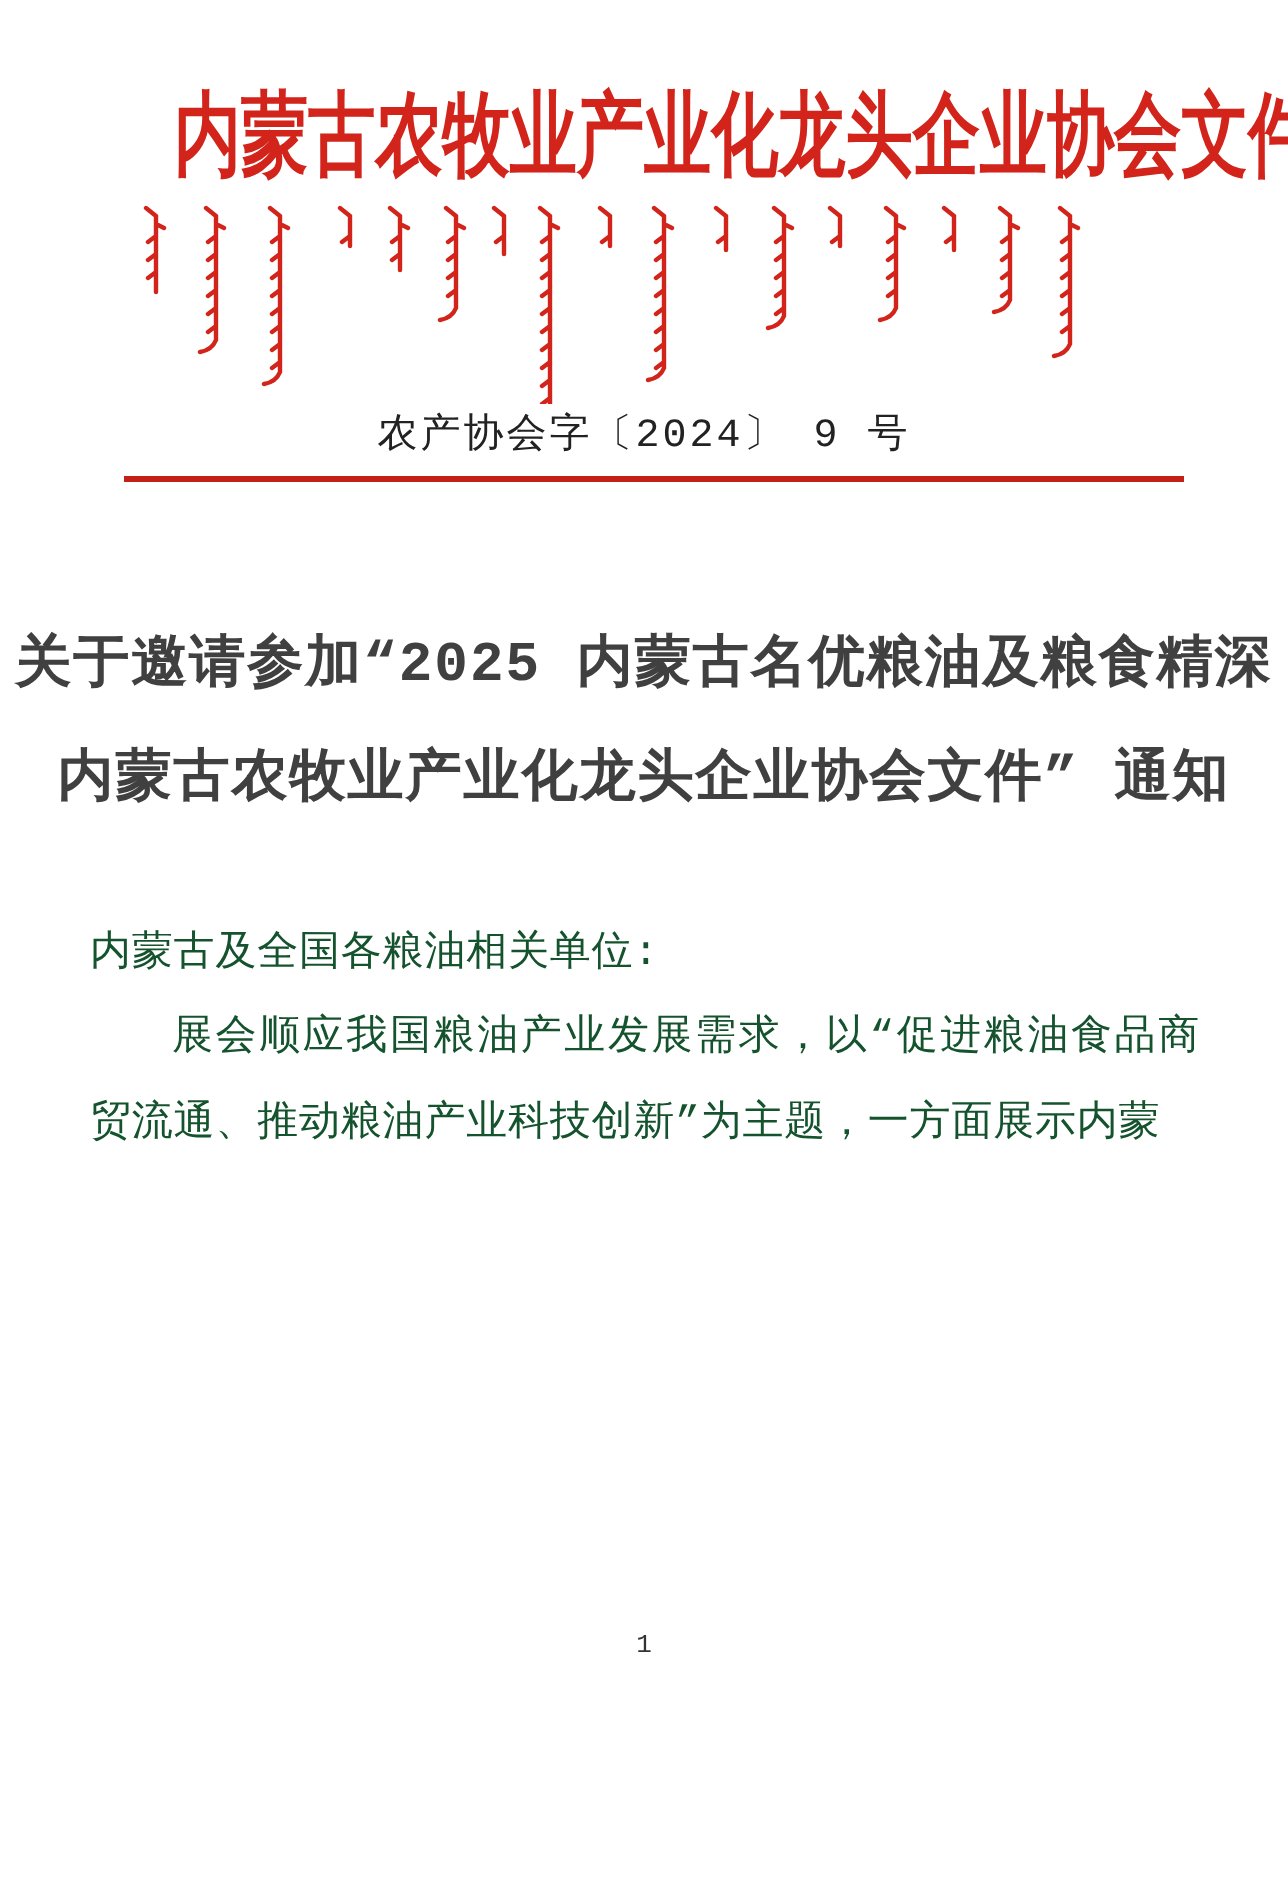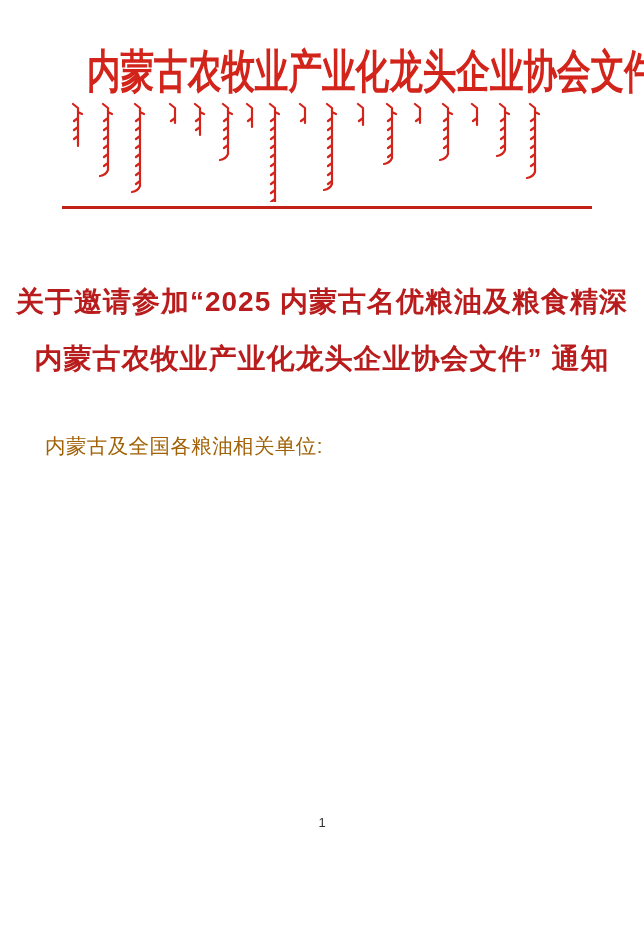--- a/index.html
+++ b/index.html
@@ -1,21 +1,21 @@
 <!DOCTYPE html>
 <html><head>
 <meta charset="utf-8">
 <style>
   html,body{margin:0;padding:0;background:#ffffff;}
   .page{
     position:relative;
     width:644px;height:852px;
     background:#ffffff;
     overflow:hidden;
-    font-family:Liberation Sans, sans-serif;
+    font-family:Liberation Mono, monospace;
     color:#161616;
   }
   .red-header{
     margin-top:42px;
     font-size:46px;
     line-height:58px;
     font-weight:bold;
     color:#d2241a;
     text-align:center;
     white-space:nowrap;
@@ -41,31 +41,31 @@
     width:530px;height:3px;
     background:#c32017;
   }
   .title{
     margin:64px 0 0 0;
     font-size:28px;
     font-weight:bold;
     line-height:57px;
     letter-spacing:1px;
     text-align:center;
-    color:#b91c1c;
+    color:#404040;
   }
   .title .tline{display:block;white-space:nowrap;}
   .body{
     margin:38px 44px 0 45px;
     font-size:20.5px;
     line-height:42.4px;
     letter-spacing:0.4px;
     text-align:justify;
     text-justify:inter-character;
-    color:#a16207;
+    color:#14532d;
   }
   .body p{margin:0;padding:0;}
   .para{text-indent:2em;}
   .page-number{
     position:absolute;
     bottom:22px;left:0;right:0;
     text-align:center;
     font-size:13px;
     color:#333333;
   }
@@ -74,27 +74,29 @@
 <body>
 
 <div class="page">
 
   <div class="red-header">内蒙古农牧业产业化龙头企业协会文件</div>
 
   <svg class="mongolian" viewBox="0 0 644 100" xmlns="http://www.w3.org/2000/svg">
     <path id="mongol-path" fill="none" stroke="#d2241a" stroke-width="2.2" stroke-linecap="round" d="M78,6 l-5,-4 M78,6 v38 M78,16 l-4,3 M78,25 l-4,3 M78,34 l-4,3 M78,10 l4,2M108,6 l-5,-4 M108,6 v62 M108,16 l-4,3 M108,25 l-4,3 M108,34 l-4,3 M108,43 l-4,3 M108,52 l-4,3 M108,61 l-4,3 M108,10 l4,2 M108,68 q-2,5 -8,6M140,6 l-5,-4 M140,6 v78 M140,16 l-4,3 M140,25 l-4,3 M140,34 l-4,3 M140,43 l-4,3 M140,52 l-4,3 M140,61 l-4,3 M140,70 l-4,3 M140,79 l-4,3 M140,10 l4,2 M140,84 q-2,5 -8,6M175,6 l-5,-4 M175,6 v15 M175,16 l-4,3M200,6 l-5,-4 M200,6 v27 M200,16 l-4,3 M200,25 l-4,3 M200,10 l4,2M228,6 l-5,-4 M228,6 v46 M228,16 l-4,3 M228,25 l-4,3 M228,34 l-4,3 M228,43 l-4,3 M228,10 l4,2 M228,52 q-2,5 -8,6M252,6 l-5,-4 M252,6 v19 M252,16 l-4,3M275,6 l-5,-4 M275,6 v95 M275,16 l-4,3 M275,25 l-4,3 M275,34 l-4,3 M275,43 l-4,3 M275,52 l-4,3 M275,61 l-4,3 M275,70 l-4,3 M275,79 l-4,3 M275,88 l-4,3 M275,97 l-4,3 M275,10 l4,2 M275,101 q-2,5 -8,6M305,6 l-5,-4 M305,6 v15 M305,16 l-4,3M332,6 l-5,-4 M332,6 v76 M332,16 l-4,3 M332,25 l-4,3 M332,34 l-4,3 M332,43 l-4,3 M332,52 l-4,3 M332,61 l-4,3 M332,70 l-4,3 M332,79 l-4,3 M332,10 l4,2 M332,82 q-2,5 -8,6M363,6 l-5,-4 M363,6 v17 M363,16 l-4,3M392,6 l-5,-4 M392,6 v50 M392,16 l-4,3 M392,25 l-4,3 M392,34 l-4,3 M392,43 l-4,3 M392,52 l-4,3 M392,10 l4,2 M392,56 q-2,5 -8,6M420,6 l-5,-4 M420,6 v15 M420,16 l-4,3M448,6 l-5,-4 M448,6 v46 M448,16 l-4,3 M448,25 l-4,3 M448,34 l-4,3 M448,43 l-4,3 M448,10 l4,2 M448,52 q-2,5 -8,6M477,6 l-5,-4 M477,6 v17 M477,16 l-4,3M505,6 l-5,-4 M505,6 v42 M505,16 l-4,3 M505,25 l-4,3 M505,34 l-4,3 M505,43 l-4,3 M505,10 l4,2 M505,48 q-2,5 -8,6M535,6 l-5,-4 M535,6 v64 M535,16 l-4,3 M535,25 l-4,3 M535,34 l-4,3 M535,43 l-4,3 M535,52 l-4,3 M535,61 l-4,3 M535,10 l4,2 M535,70 q-2,5 -8,6"></path>
   </svg>
 
+  <div class="doc-number">农产协会字〔2024〕 9 号</div>
 
   <div class="red-rule"></div>
 
   <h1 class="title">
     <span class="tline">关于邀请参加“2025 内蒙古名优粮油及粮食精深</span>
     <span class="tline">内蒙古农牧业产业化龙头企业协会文件” 通知</span>
   </h1>
 
   <div class="body">
     <p class="salutation">内蒙古及全国各粮油相关单位:</p>
+    <p class="para">展会顺应我国粮油产业发展需求，以“促进粮油食品商贸流通、推动粮油产业科技创新”为主题，一方面展示内蒙</p>
   </div>
 
   <div class="page-number">1</div>
 
 </div>
 
 </body></html>

